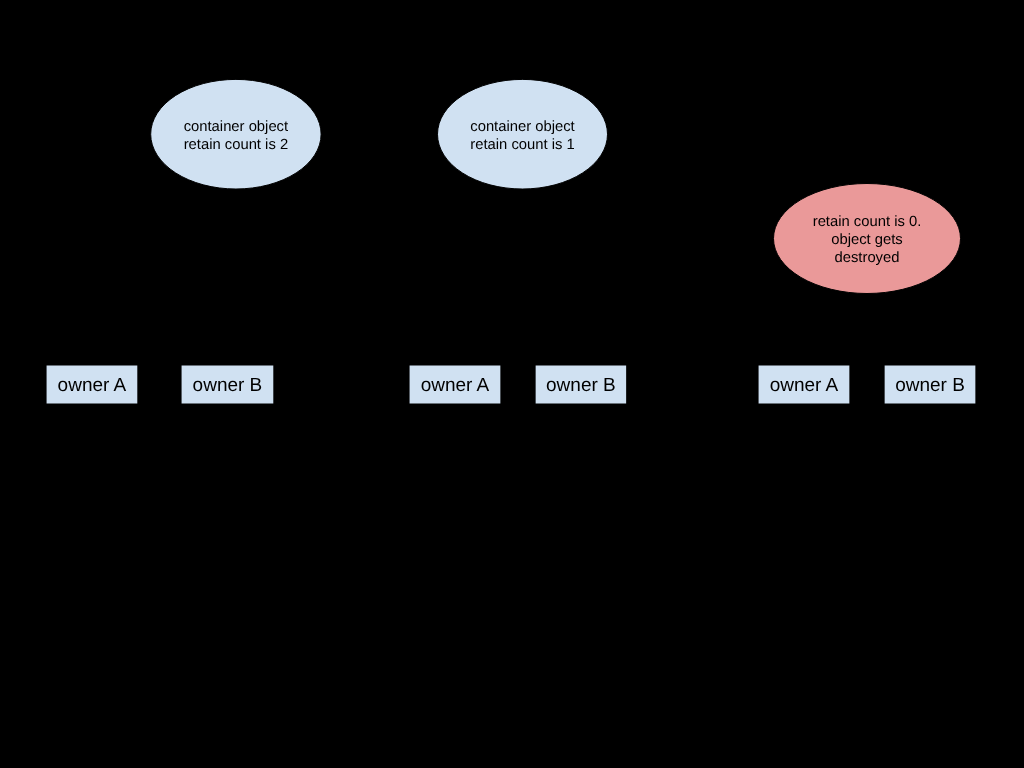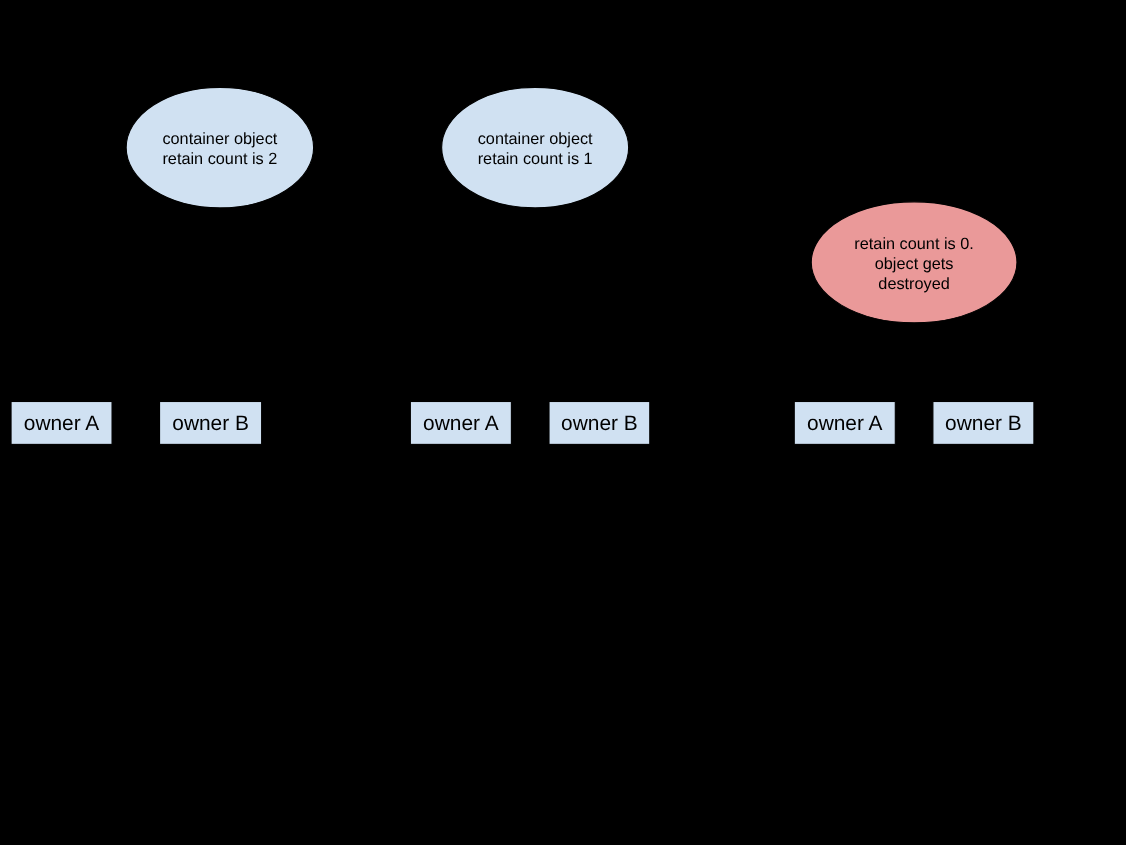--- a/index.html
+++ b/index.html
@@ -11,20 +11,21 @@
     overflow: hidden;
     background: #000000;
   }
   #canvas {
     position: relative;
     width: 916px;
     height: 768px;
     background: #000000;
     
     filter: opacity(0.999);
+    padding-left: 36px;
   }
   svg#scene { display: block; }
   .node-label {
     font-family: "Liberation Sans", sans-serif;
     fill: #000000;
     stroke: none;
     text-rendering: geometricPrecision;
   }
   .ellipse-label { font-size: 14.8px; }
   .box-label { font-size: 19.0px; }

